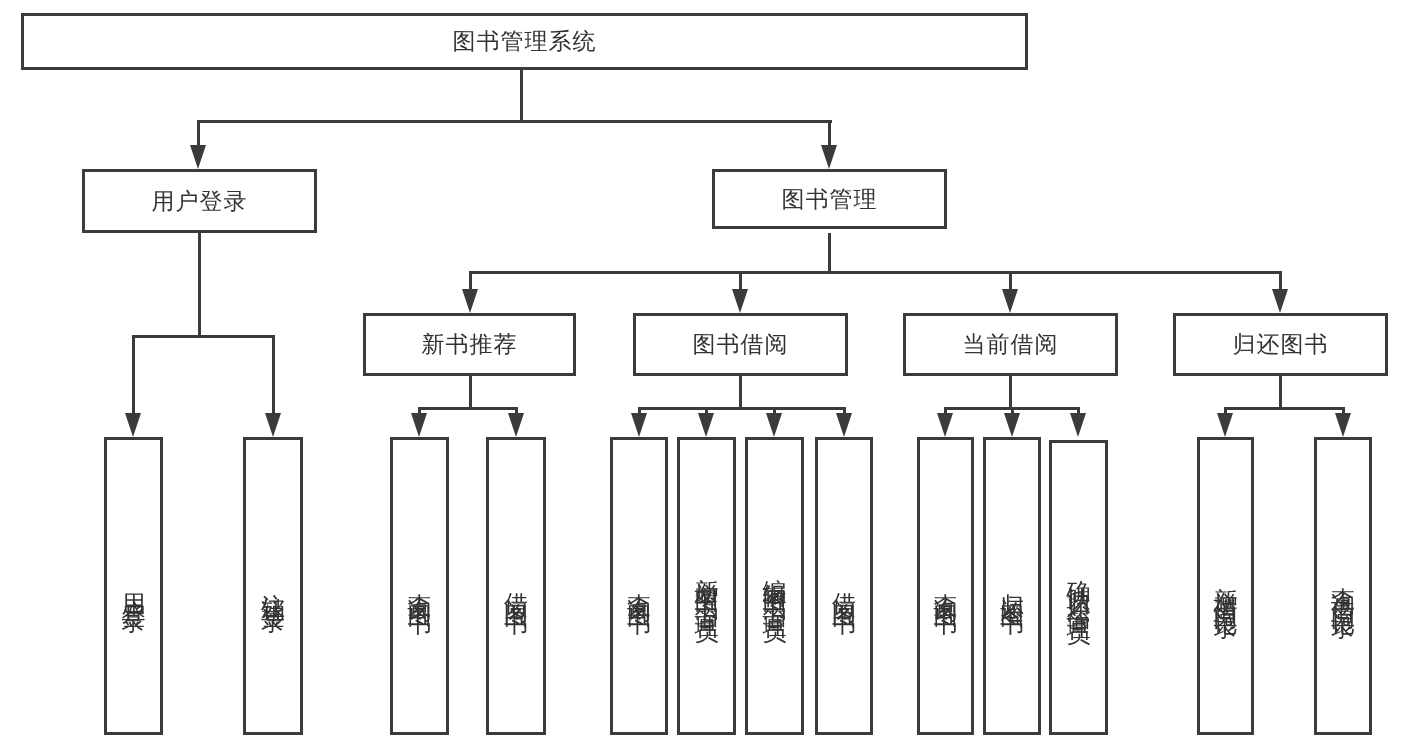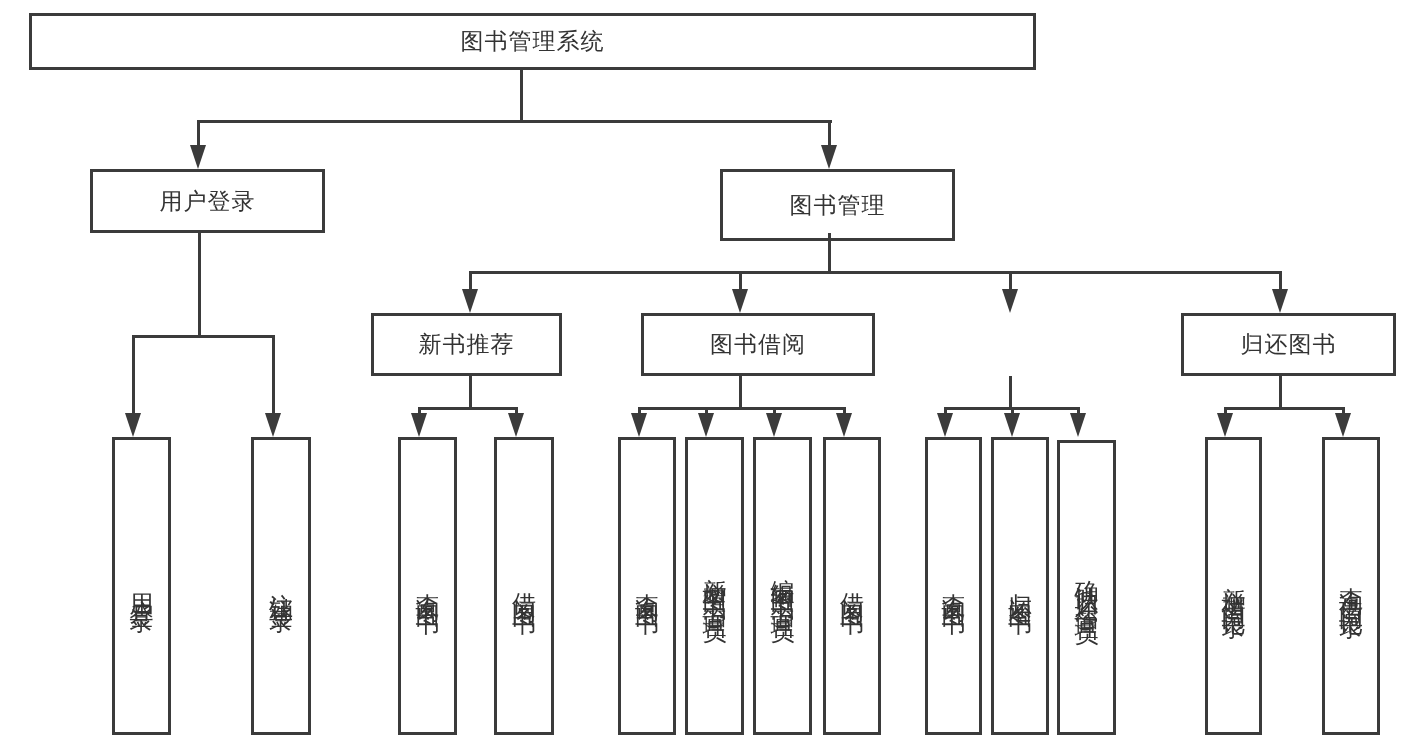--- a/index.html
+++ b/index.html
@@ -14,21 +14,20 @@
     background:#ffffff;
     overflow:hidden;
   }
   .box{
     position:absolute;
     box-sizing:border-box;
     border:3px solid var(--line);
     background:#ffffff;
     display:flex;align-items:center;justify-content:center;
     color:var(--text);
-    margin-left:8px;
   }
   .hbox{font-size:23px;letter-spacing:1px;}
   .vbox{font-size:24px;}
   .vbox .vtext{
     writing-mode:vertical-rl;
     text-orientation:mixed;
     letter-spacing:6px;
     line-height:1;
     white-space:nowrap;
   }
@@ -62,21 +61,21 @@
   <div class="vline" style="left:520px;top:70px;height:50px;"></div>
   <div class="hline" style="left:197px;top:120px;width:635px;"></div>
   <div class="vline" style="left:197px;top:120px;height:29px;"></div>
   <div class="arrow" style="left:190px;top:145px;"></div>
   <div class="vline" style="left:828px;top:120px;height:29px;"></div>
   <div class="arrow" style="left:821px;top:145px;"></div>
 
   <div class="box hbox" style="left:82px;top:169px;width:235px;height:64px;">
     <span>用户登录</span>
   </div>
-  <div class="box hbox" style="left:712px;top:169px;width:235px;height:72px;">
+  <div class="box hbox" style="left:712px;top:169px;width:235px;height:60px;">
     <span>图书管理</span>
   </div>
 
   <div class="vline" style="left:198px;top:233px;height:102px;"></div>
   <div class="hline" style="left:132px;top:335px;width:143px;"></div>
   <div class="vline" style="left:132px;top:335px;height:82px;"></div>
   <div class="arrow" style="left:125px;top:413px;"></div>
   <div class="vline" style="left:272px;top:335px;height:82px;"></div>
   <div class="arrow" style="left:265px;top:413px;"></div>
 
@@ -84,25 +83,28 @@
   <div class="hline" style="left:469px;top:271px;width:813px;"></div>
   <div class="vline" style="left:469px;top:271px;height:22px;"></div>
   <div class="arrow" style="left:462px;top:289px;"></div>
   <div class="vline" style="left:739px;top:271px;height:22px;"></div>
   <div class="arrow" style="left:732px;top:289px;"></div>
   <div class="vline" style="left:1009px;top:271px;height:22px;"></div>
   <div class="arrow" style="left:1002px;top:289px;"></div>
   <div class="vline" style="left:1279px;top:271px;height:22px;"></div>
   <div class="arrow" style="left:1272px;top:289px;"></div>
 
-  <div class="box hbox" style="left:363px;top:313px;width:191px;height:63px;">
+  <div class="box hbox" style="left:363px;top:313px;width:213px;height:63px;">
     <span>新书推荐</span>
   </div>
-  <div class="box hbox" style="left:633px;top:313px;width:234px;height:63px;">
+  <div class="box hbox" style="left:633px;top:313px;width:215px;height:63px;">
     <span>图书借阅</span>
+  </div>
+  <div class="box hbox" style="left:903px;top:313px;width:215px;height:63px;">
+    <span>当前借阅</span>
   </div>
   <div class="box hbox" style="left:1173px;top:313px;width:215px;height:63px;">
     <span>归还图书</span>
   </div>
 
   <div class="vline" style="left:469px;top:376px;height:31px;"></div>
   <div class="hline" style="left:418px;top:407px;width:100px;"></div>
   <div class="vline" style="left:418px;top:407px;height:10px;"></div>
   <div class="arrow" style="left:411px;top:413px;"></div>
   <div class="vline" style="left:515px;top:407px;height:10px;"></div>

